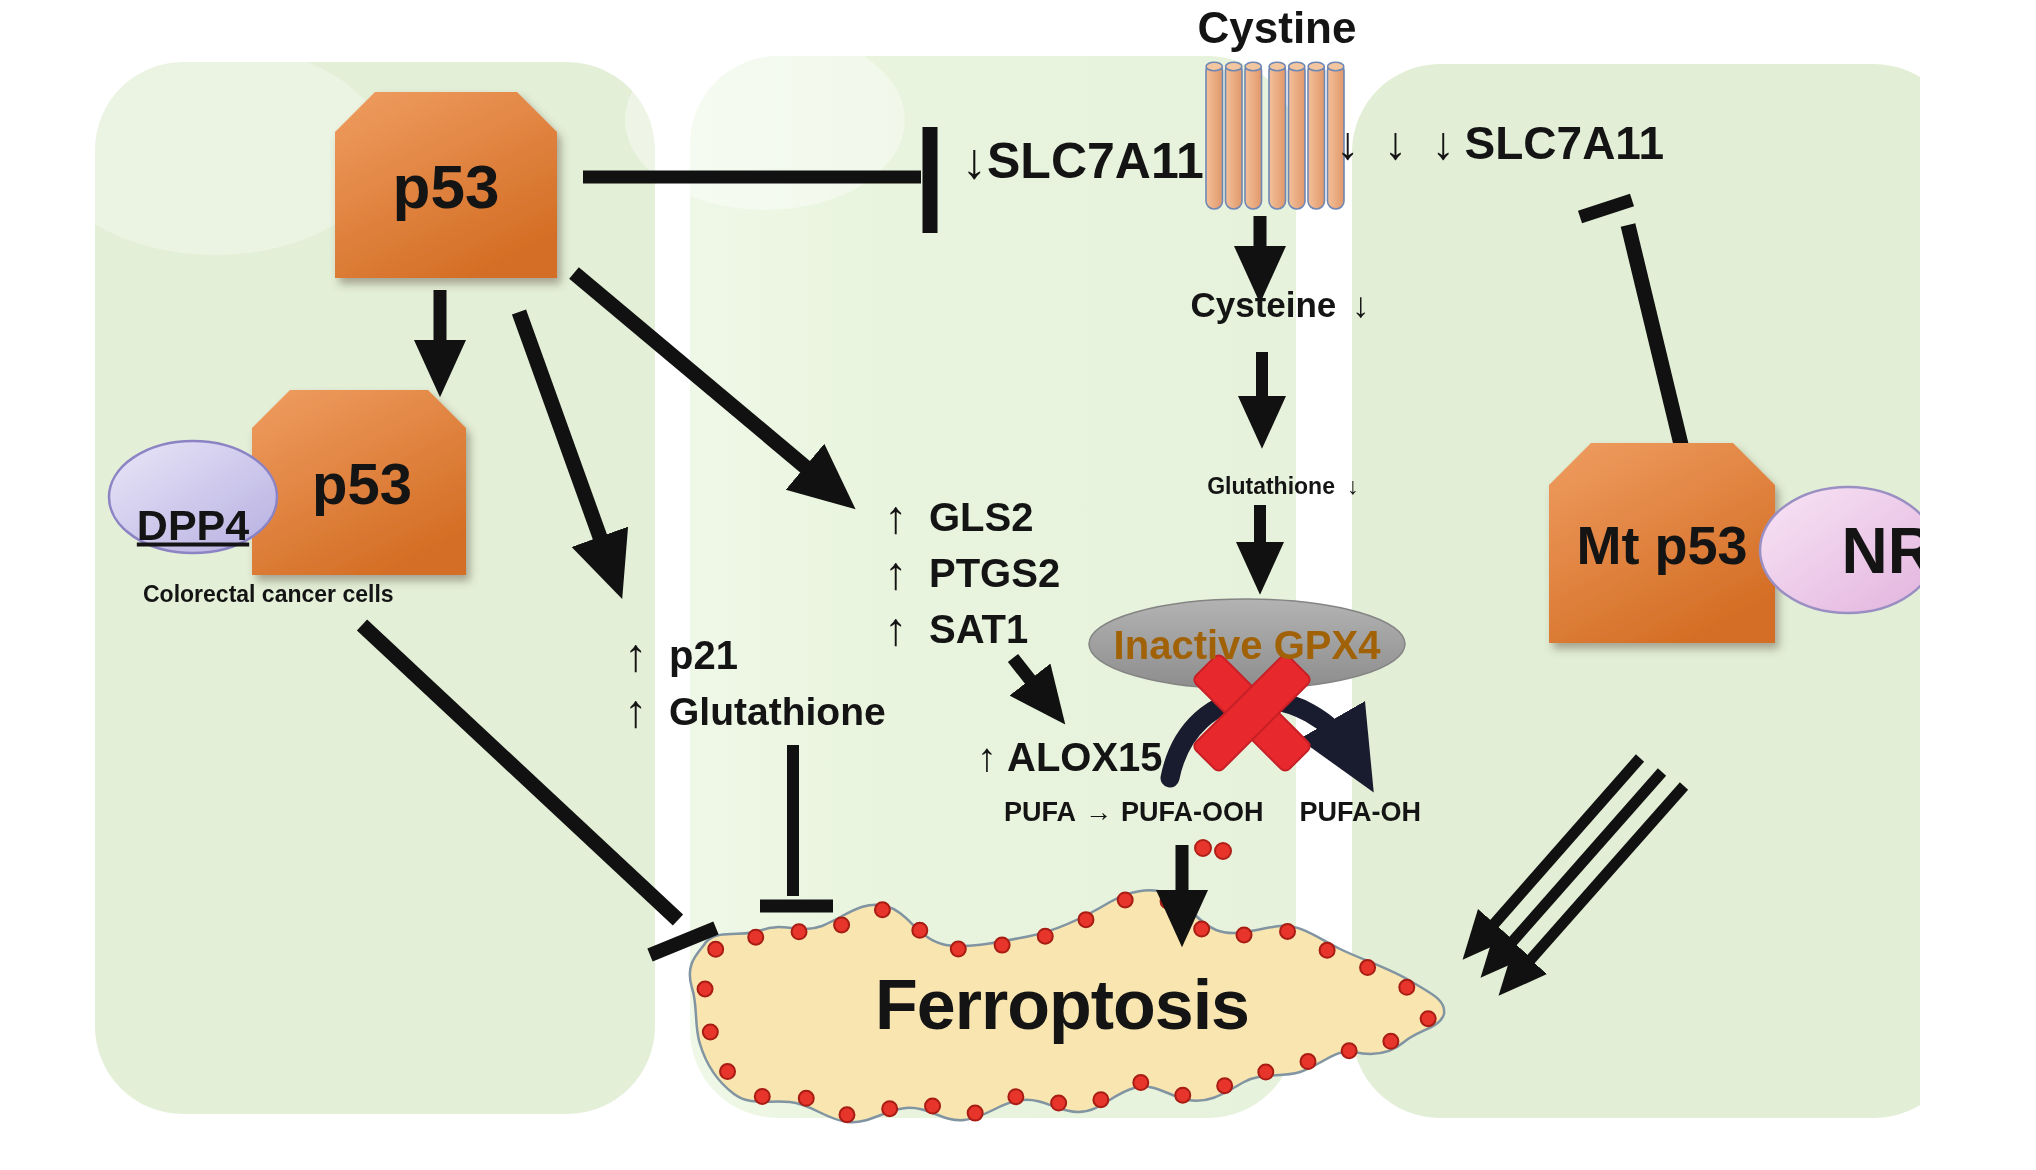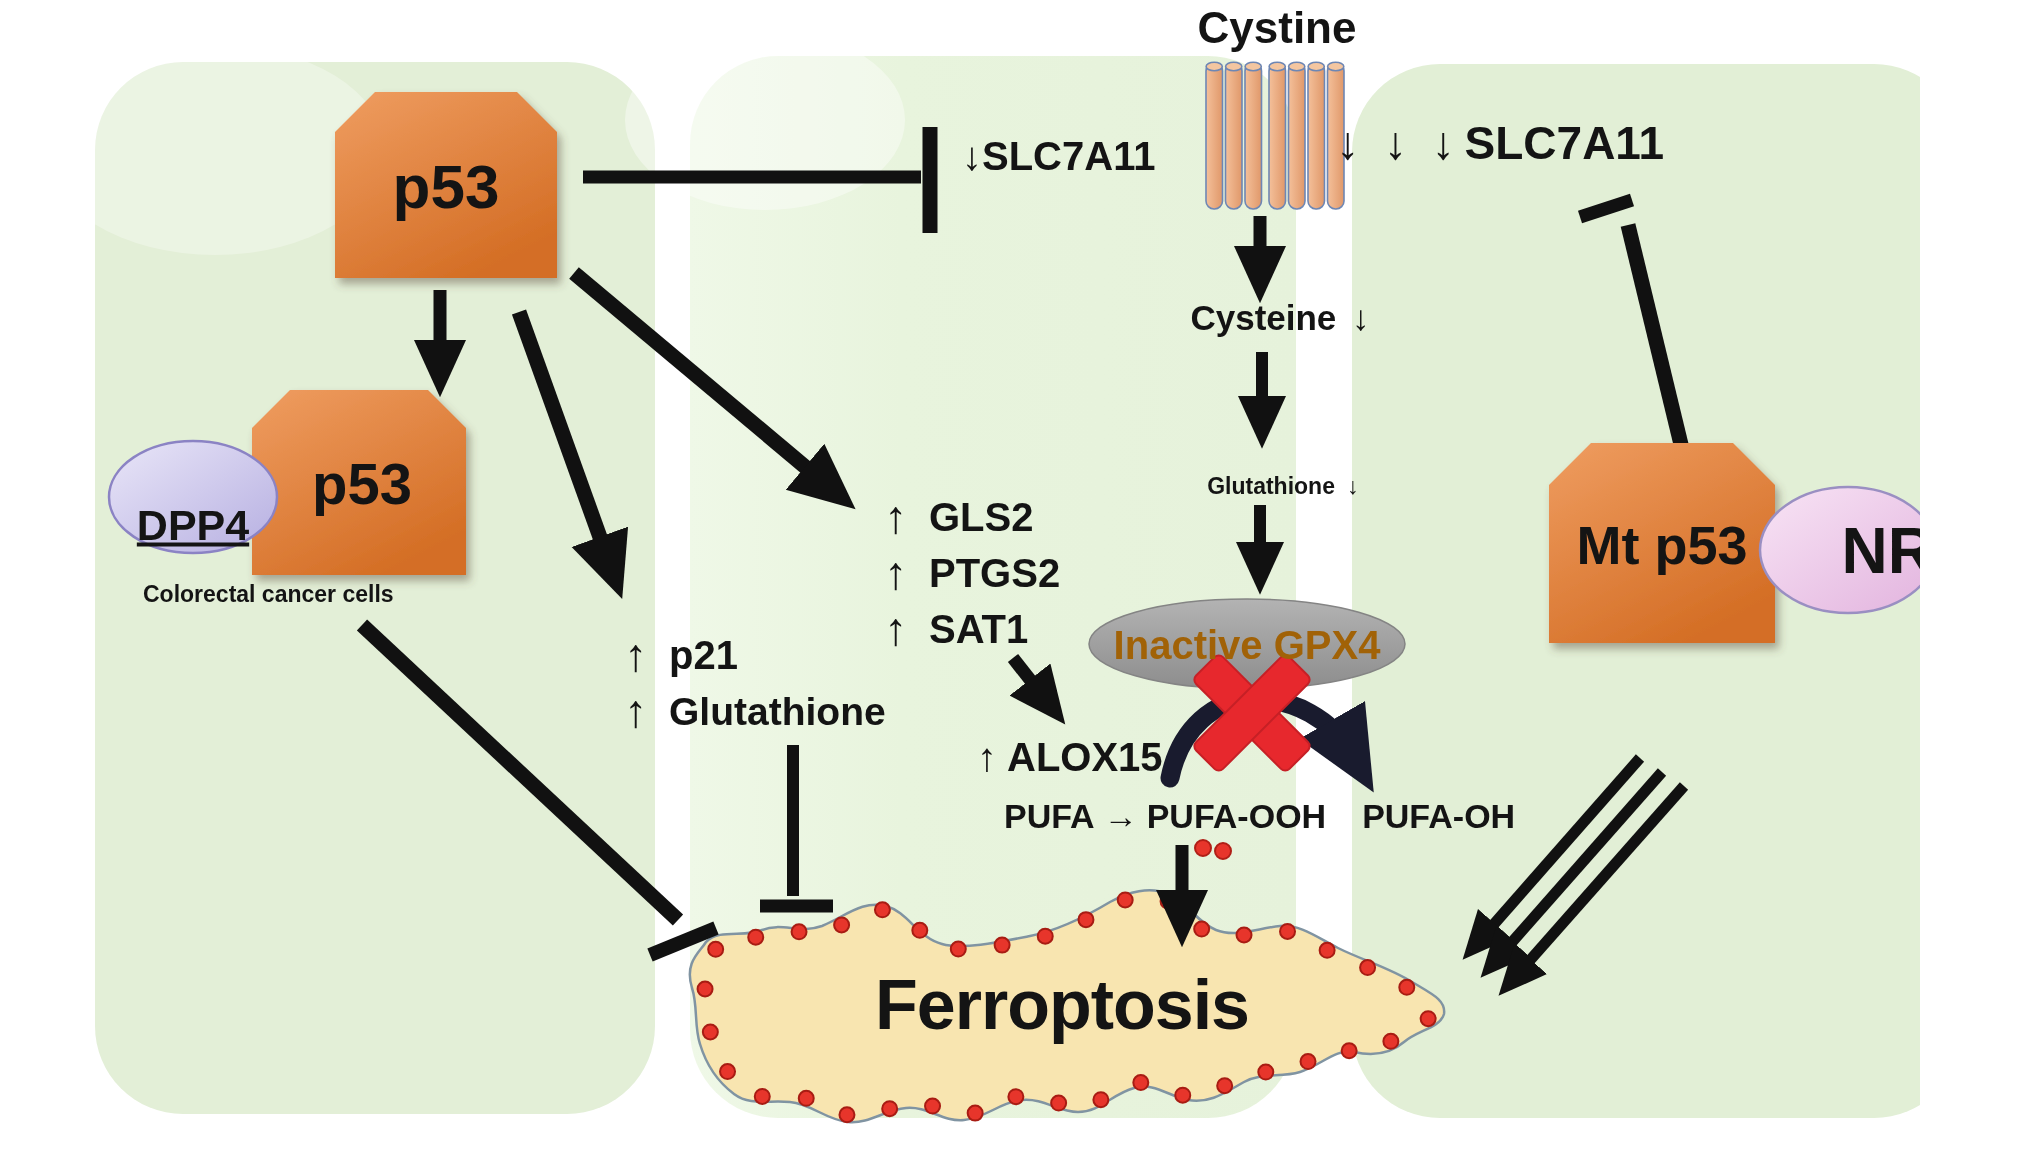--- a/index.html
+++ b/index.html
@@ -217,29 +217,29 @@
   <ellipse cx="1848" cy="550" rx="88" ry="63" fill="url(#nrf2G)" stroke="#9a8fc2" stroke-width="2.5"></ellipse>
 
   <g>
     <circle cx="1203" cy="848" r="8" fill="#e7352b" stroke="#b01f17" stroke-width="2"></circle>
     <circle cx="1223" cy="851" r="8" fill="#e7352b" stroke="#b01f17" stroke-width="2"></circle>
   </g>
 </svg>
 
 <div class="lbl center-x" style="left:1277px;top:6px;font-size:44px;">Cystine</div>
 
-<div class="lbl" style="left:962px;top:136px;font-size:40px;">
+<div class="lbl" style="left:962px;top:136px;font-size:50px;">
   <span>↓</span><span>SLC7A11</span>
 </div>
 
 <div class="lbl" style="left:1336px;top:120px;font-size:46px;">
   <span class="bold-pre" style="word-spacing:12px;">↓ ↓ ↓</span><span>SLC7A11</span>
 </div>
 
-<div class="lbl center-x" style="left:1280px;top:300px;font-size:35px;">
+<div class="lbl center-x" style="left:1280px;top:287px;font-size:35px;">
   <span>Cysteine</span>
   <span style="margin-left:6px;">↓</span>
 </div>
 
 <div class="lbl center-x" style="left:1283px;top:451px;font-size:23px;margin-top:24px;">
   <span>Glutathione</span>
   <span style="margin-left:6px;">↓</span>
 </div>
 
 <div class="lbl center-xy white-text" style="left:1247px;top:645px;font-size:40px;">Inactive GPX4</div>
@@ -263,21 +263,21 @@
 </div>
 <div class="lbl row" style="left:624px;top:686px;font-size:39px;">
   <span class="thin-up">↑</span>
   <span>Glutathione</span>
 </div>
 
 <div class="lbl" style="left:977px;top:737px;font-size:40px;">
   <span style="margin-right:10px;">↑</span><span>ALOX15</span>
 </div>
 
-<div class="lbl row" style="left:1004px;top:799px;font-size:34px;align-items:flex-end;">
+<div class="lbl row" style="left:1004px;top:799px;font-size:27px;align-items:flex-end;">
   <span>PUFA</span>
   <span style="margin:0 9px;">→</span>
   <span>PUFA-OOH</span>
   <span style="margin-left:36px;">PUFA-OH</span>
 </div>
 
 <div class="lbl" style="left:143px;top:583px;font-size:23px;font-weight:700;">Colorectal cancer cells</div>
 
 
 <div class="lbl center-xy" style="left:446px;top:187px;font-size:62px;">p53</div>

